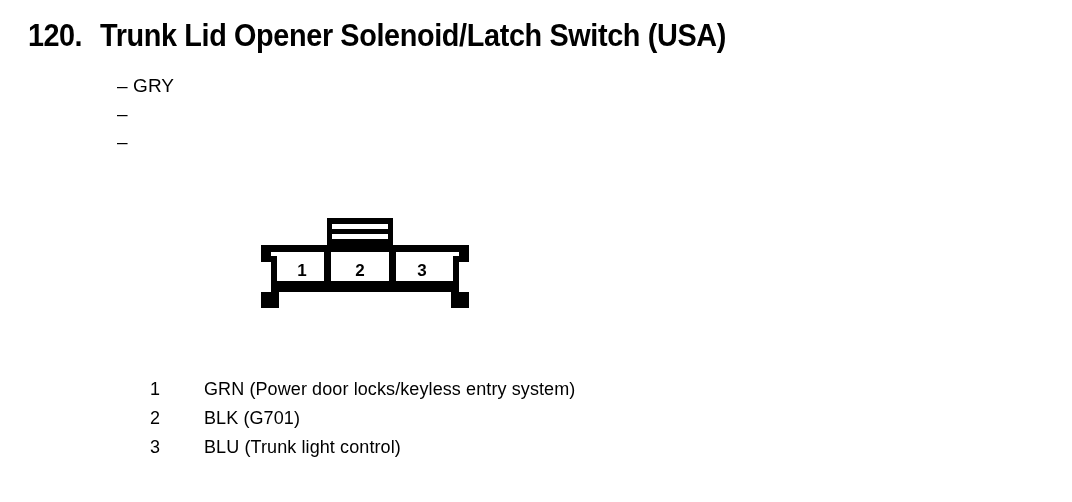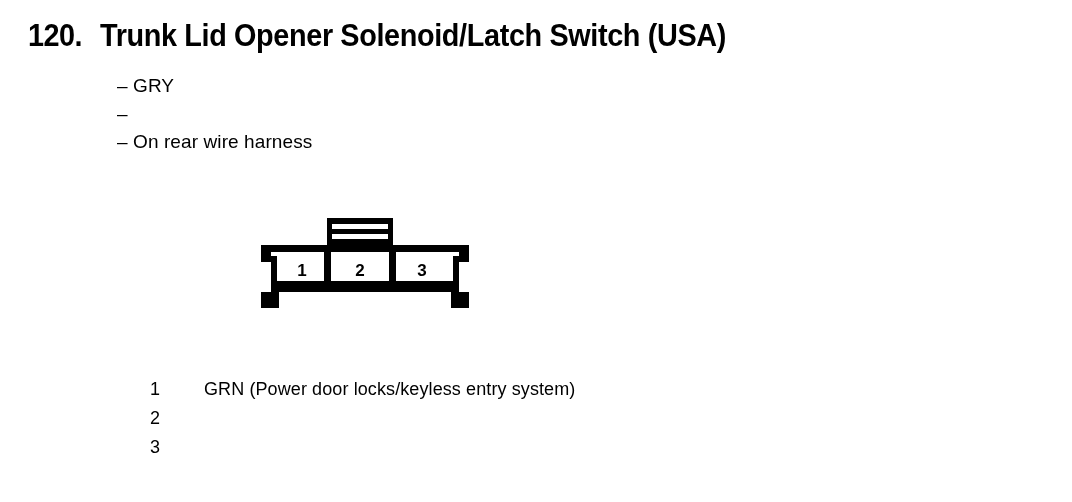--- a/index.html
+++ b/index.html
@@ -118,21 +118,20 @@
 <div id="bullet-list">
   <div class="bullet-row">
     <span class="bullet-dash">–</span>
     <span class="bullet-label">GRY</span>
   </div>
   <div class="bullet-row">
     <span class="bullet-dash">–</span>
   </div>
   <div class="bullet-row">
     <span class="bullet-dash">–</span>
-    <span class="bullet-label">On rear wire harness</span>
   </div>
 </div>
 
 <div id="connector-figure">
   <svg id="connector-svg" width="220" height="110" viewBox="0 0 220 110">
 
     <g>
       <rect x="72" y="8" width="66" height="28" fill="#000000"></rect>
       <rect x="77" y="14" width="56" height="5" fill="#ffffff"></rect>
       <rect x="77" y="24" width="56" height="5" fill="#ffffff"></rect>
@@ -182,17 +181,19 @@
   </svg>
 </div>
 
 <div id="pin-legend">
   <div class="legend-row">
     <span class="legend-num">1</span>
     <span class="legend-text">GRN (Power door locks/keyless entry system)</span>
   </div>
   <div class="legend-row">
     <span class="legend-num">2</span>
+    <span class="legend-text">BLK (G701)</span>
   </div>
   <div class="legend-row">
     <span class="legend-num">3</span>
+    <span class="legend-text">BLU (Trunk light control)</span>
   </div>
 </div>
 
 </body></html>

